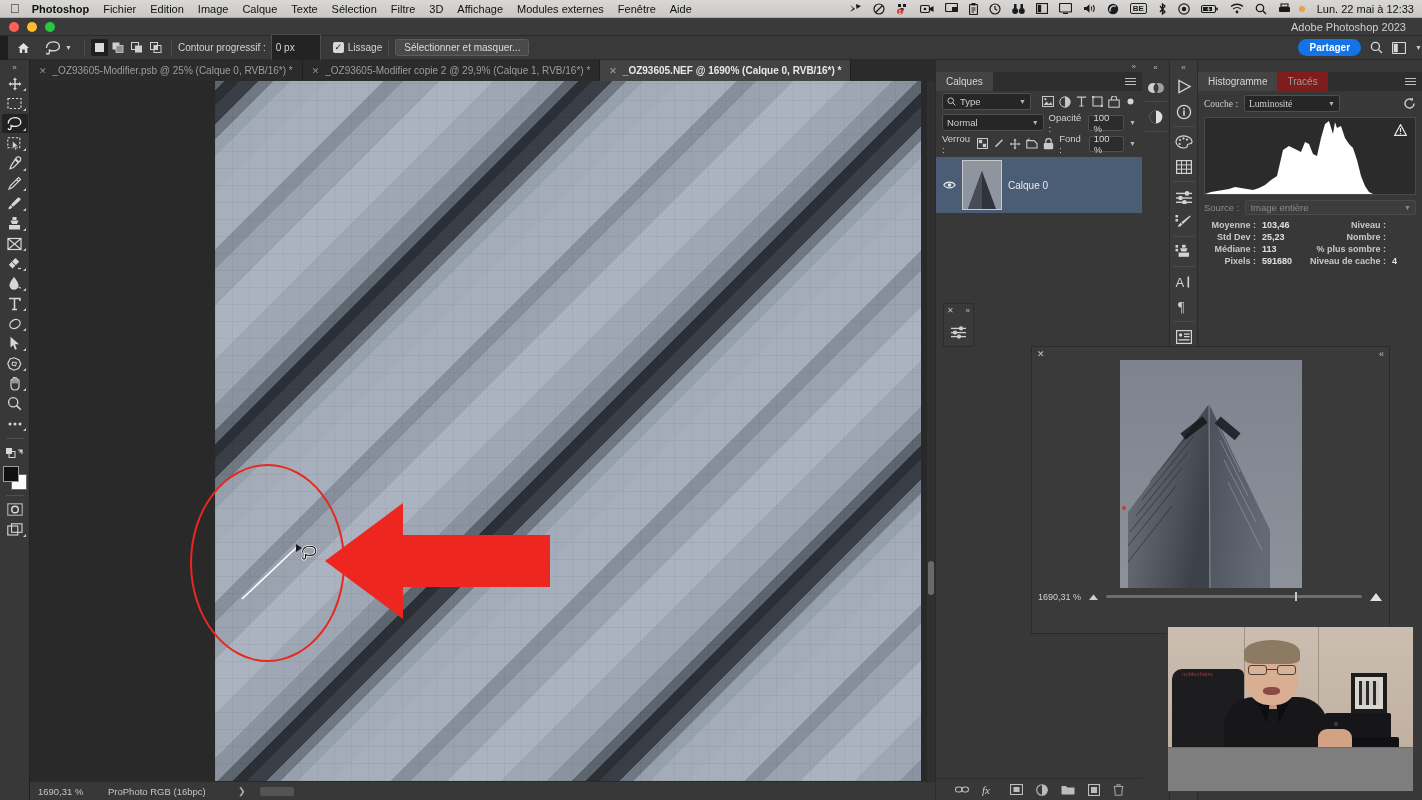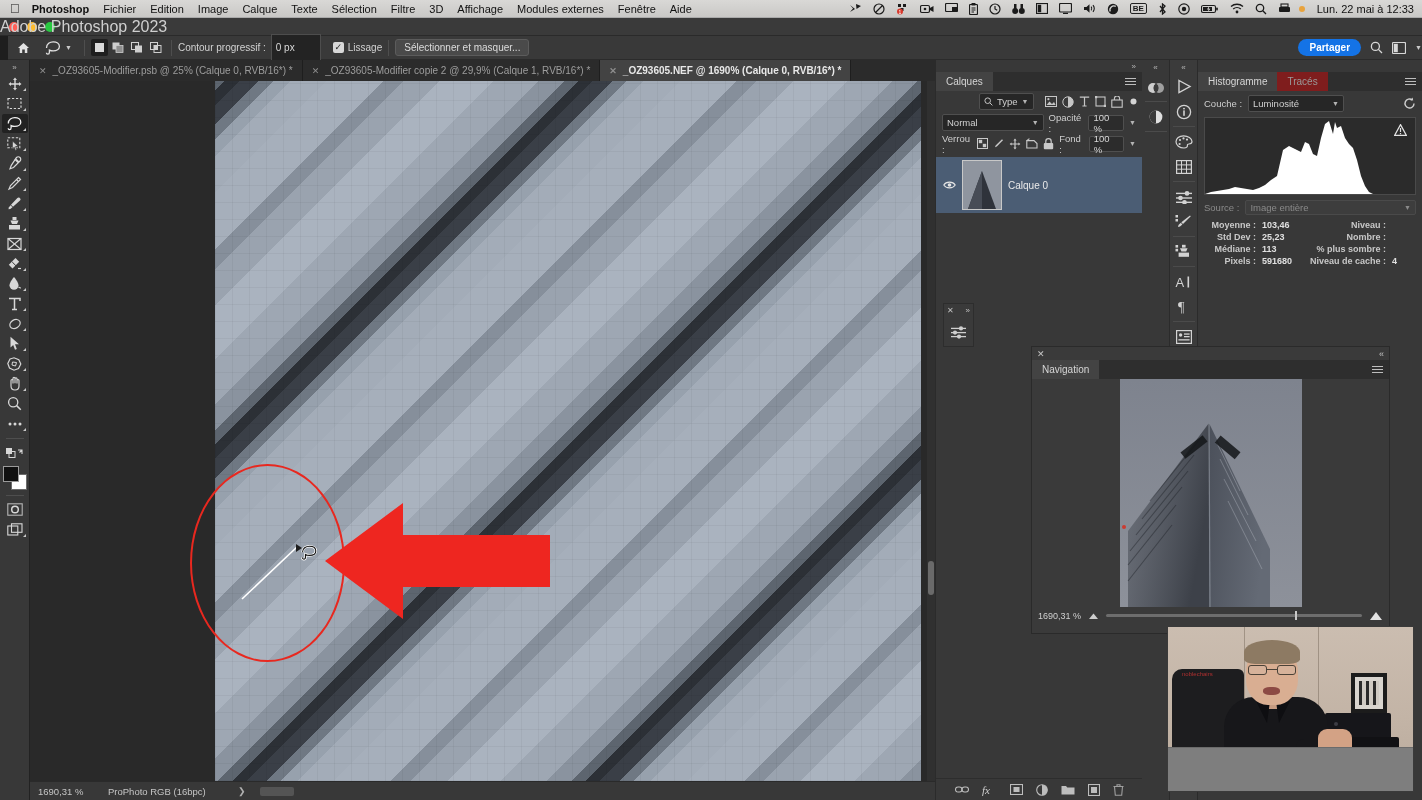--- a/index.html
+++ b/index.html
@@ -36,22 +36,22 @@
   
   .titlebar {
     position: absolute; left: 0; top: 18px; width: 1422px; height: 18px;
     background: #3a3a3a; border-bottom: 1px solid #2a2a2a;
     display: flex; align-items: center;
   }
   .traffic { display: flex; align-items: center; padding-left: 9px; gap: 8px; }
   .tl { width: 10px; height: 10px; border-radius: 50%; }
   .tl.r { background: #ff5f57; } .tl.y { background: #febc2e; } .tl.g { background: #28c840; }
   .titlebar .apptitle {
-    position: absolute; left: 0; right: 0; text-align: left;
-    font-size: 16px; color: #cfcfcf;
+    position: absolute; left: 0; right: 16px; text-align: right;
+    font-size: 11px; color: #cfcfcf;
   }
 
   
   .optionsbar {
     position: absolute; left: 8px; top: 36px; width: 1422px; height: 24px;
     background: #393939; border-bottom: 1px solid #2b2b2b;
     display: flex; align-items: center; color: #d2d2d2; font-size: 10px;
   }
   .ob-home { width: 30px; display: flex; justify-content: center; align-items: center; }
   .ob-tool {
@@ -253,21 +253,21 @@
     background: #383838; border-top: 1px solid #2d2d2d;
     display: flex; align-items: center; justify-content: center; gap: 13px;
   }
 
   
   .panel-hist {
     position: absolute; left: 1198px; top: 60px; width: 224px; height: 740px;
     background: #383838;
   }
   .hist-body { padding: 4px 6px 0 6px; }
-  .hist-row { display: flex; align-items: center; gap: 6px; color: #cfcfcf; font-size: 9.5px; }
+  .hist-row { display: flex; align-items: center; gap: 6px; color: #cfcfcf; font-size: 9.5px; font-family: Liberation Serif, serif; }
   .hist-graph {
     margin-top: 5px; height: 78px; background: #2b2b2b; border: 1px solid #4a4a4a;
     position: relative; overflow: hidden;
   }
   .hist-warn { position: absolute; right: 8px; top: 6px; }
   .hist-source {
     margin-top: 5px; display: flex; align-items: center; gap: 6px;
     color: #8a8a8a; font-size: 9.5px;
   }
   .hist-source .sel-disabled {
@@ -824,21 +824,21 @@
       <span class="pnl-menu">
         <span class="hamburger">
             <i></i>
             <i></i>
             <i></i>
           </span>
       </span>
     </div>
 
     <div class="lay-row">
-      <span class="mini-select" style="width:104px;margin-left:37px;">
+      <span class="mini-select" style="width:104px;">
         <span>
           <svg width="9" height="9" viewBox="0 0 9 9">
               <circle cx="3.7" cy="3.7" r="2.8" fill="none" stroke="#c4c4c4" stroke-width="1"></circle>
               <line x1="5.8" y1="5.8" x2="8.4" y2="8.4" stroke="#c4c4c4" stroke-width="1"></line>
             </svg>
         </span>
         <span>Type</span>
         <span class="chev">▼</span>
       </span>
       <span class="lay-icons">
@@ -1207,30 +1207,20 @@
           <line x1="1" y1="11.6" x2="16" y2="11.6" stroke="#cfcfcf" stroke-width="1.3"></line>
           <circle cx="9" cy="11.6" r="2.1" fill="#cfcfcf"></circle>
         </svg>
     </div>
   </div>
 
   <div class="panel-nav">
     <div class="nav-head">
       <span>✕</span>
       <span>«</span>
-    </div>
-    <div class="nav-tabrow">
-      <span class="pnl-tab">Navigation</span>
-      <span class="pnl-menu">
-        <span class="hamburger">
-            <i></i>
-            <i></i>
-            <i></i>
-          </span>
-      </span>
     </div>
     <div class="nav-stage">
       <div class="nav-thumb">
         <svg width="182" height="228" viewBox="0 0 182 228" preserveAspectRatio="none">
           <defs>
             <linearGradient id="skyg" x1="0" y1="0" x2="0" y2="1">
               <stop offset="0%" stop-color="#7e838e"></stop>
                 <stop offset="100%" stop-color="#8d919a"></stop>
             </linearGradient>
             <linearGradient id="faceL" x1="0" y1="0" x2="1" y2="0.4">

